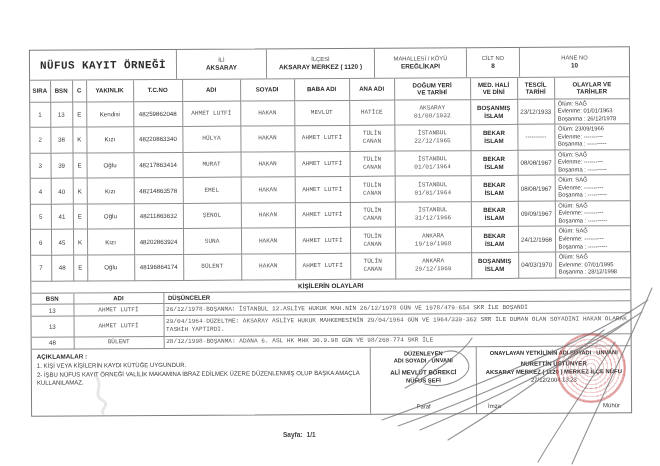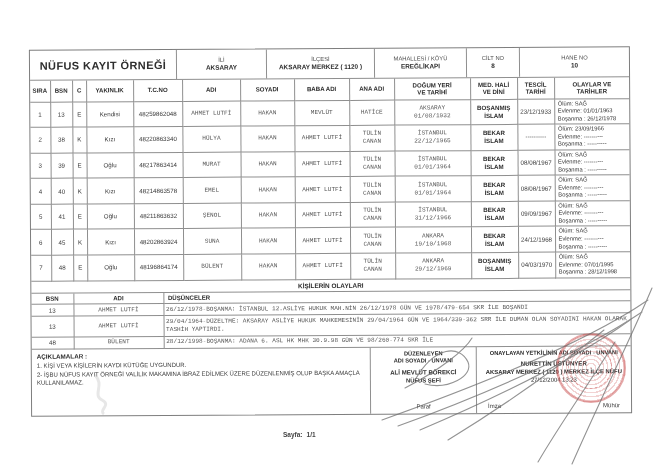--- a/index.html
+++ b/index.html
@@ -7,21 +7,21 @@
        font-family:"Liberation Sans",sans-serif;color:#3a3a3a;}
   .page{position:absolute;inset:0;}
   .sheet{position:absolute;left:30px;top:48px;width:601px;background:#fff;
          border:1px solid #7e7e7e;transform:rotate(-0.35deg);box-sizing:border-box;}
   .pre{white-space:pre-line;}
   
   .band{display:flex;border-bottom:1px solid #8f8f8f;height:29px;}
   .band .cell{border-right:1px solid #8f8f8f;display:flex;flex-direction:column;
               align-items:center;justify-content:center;box-sizing:border-box;}
   .band .cell:last-child{border-right:none;}
-  .band .title{width:147px;font-size:11px;font-weight:bold;letter-spacing:.4px;color:#2e2e2e;}
+  .band .title{width:147px;font-size:11px;font-weight:bold;letter-spacing:.4px;color:#2e2e2e;font-family:Liberation Mono, monospace;}
   .hf-label{font-size:5.8px;color:#4a4a4a;line-height:1.3;}
   .hf-value{font-size:6.4px;font-weight:bold;color:#2e2e2e;line-height:1.3;}
   .w-ili{width:90px}.w-ilce{width:108px}.w-mah{width:92px}.w-cilt{width:53px}.w-hane{flex:1}
   
   table{border-collapse:collapse;table-layout:fixed;width:100%;}
   th,td{border-right:1px solid #8f8f8f;border-bottom:1px solid #8f8f8f;
         padding:1px 2px;box-sizing:border-box;overflow:hidden;}
   th:last-child,td:last-child{border-right:none;}
   th{font-size:6.1px;font-weight:bold;color:#2e2e2e;height:21px;text-align:center;line-height:1.25;}
   td{font-size:6.2px;text-align:center;height:22px;line-height:1.3;}

